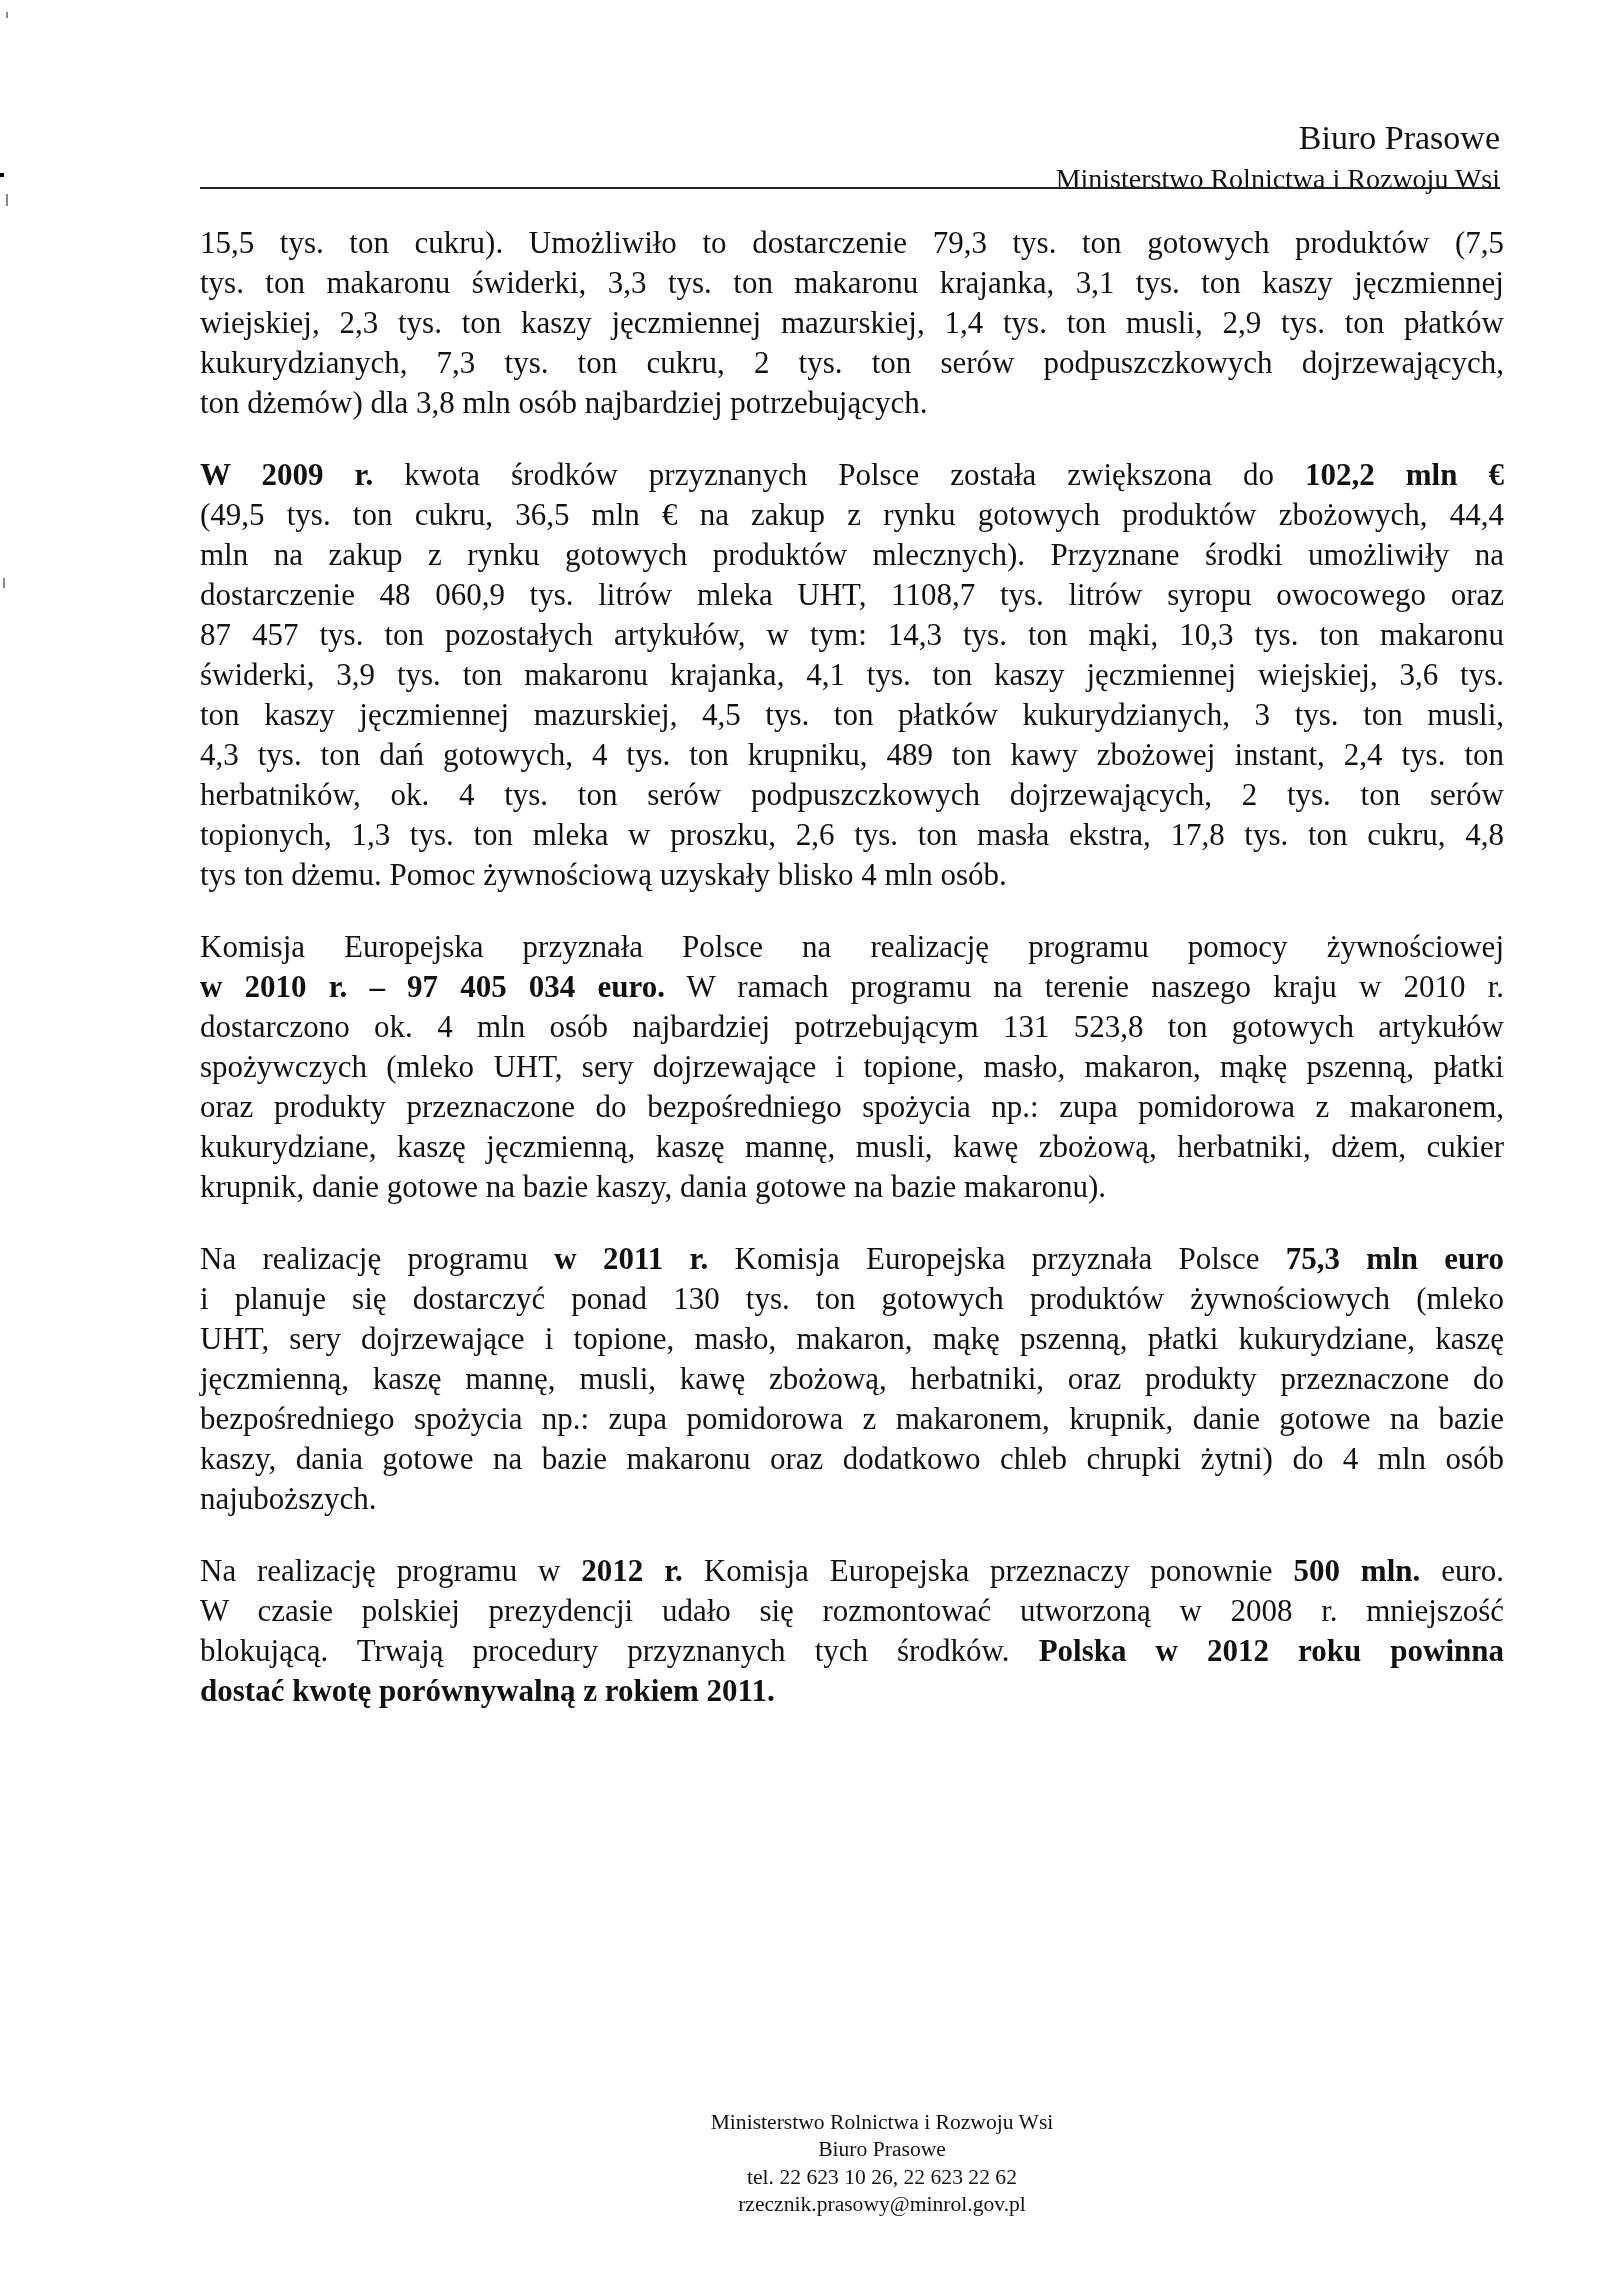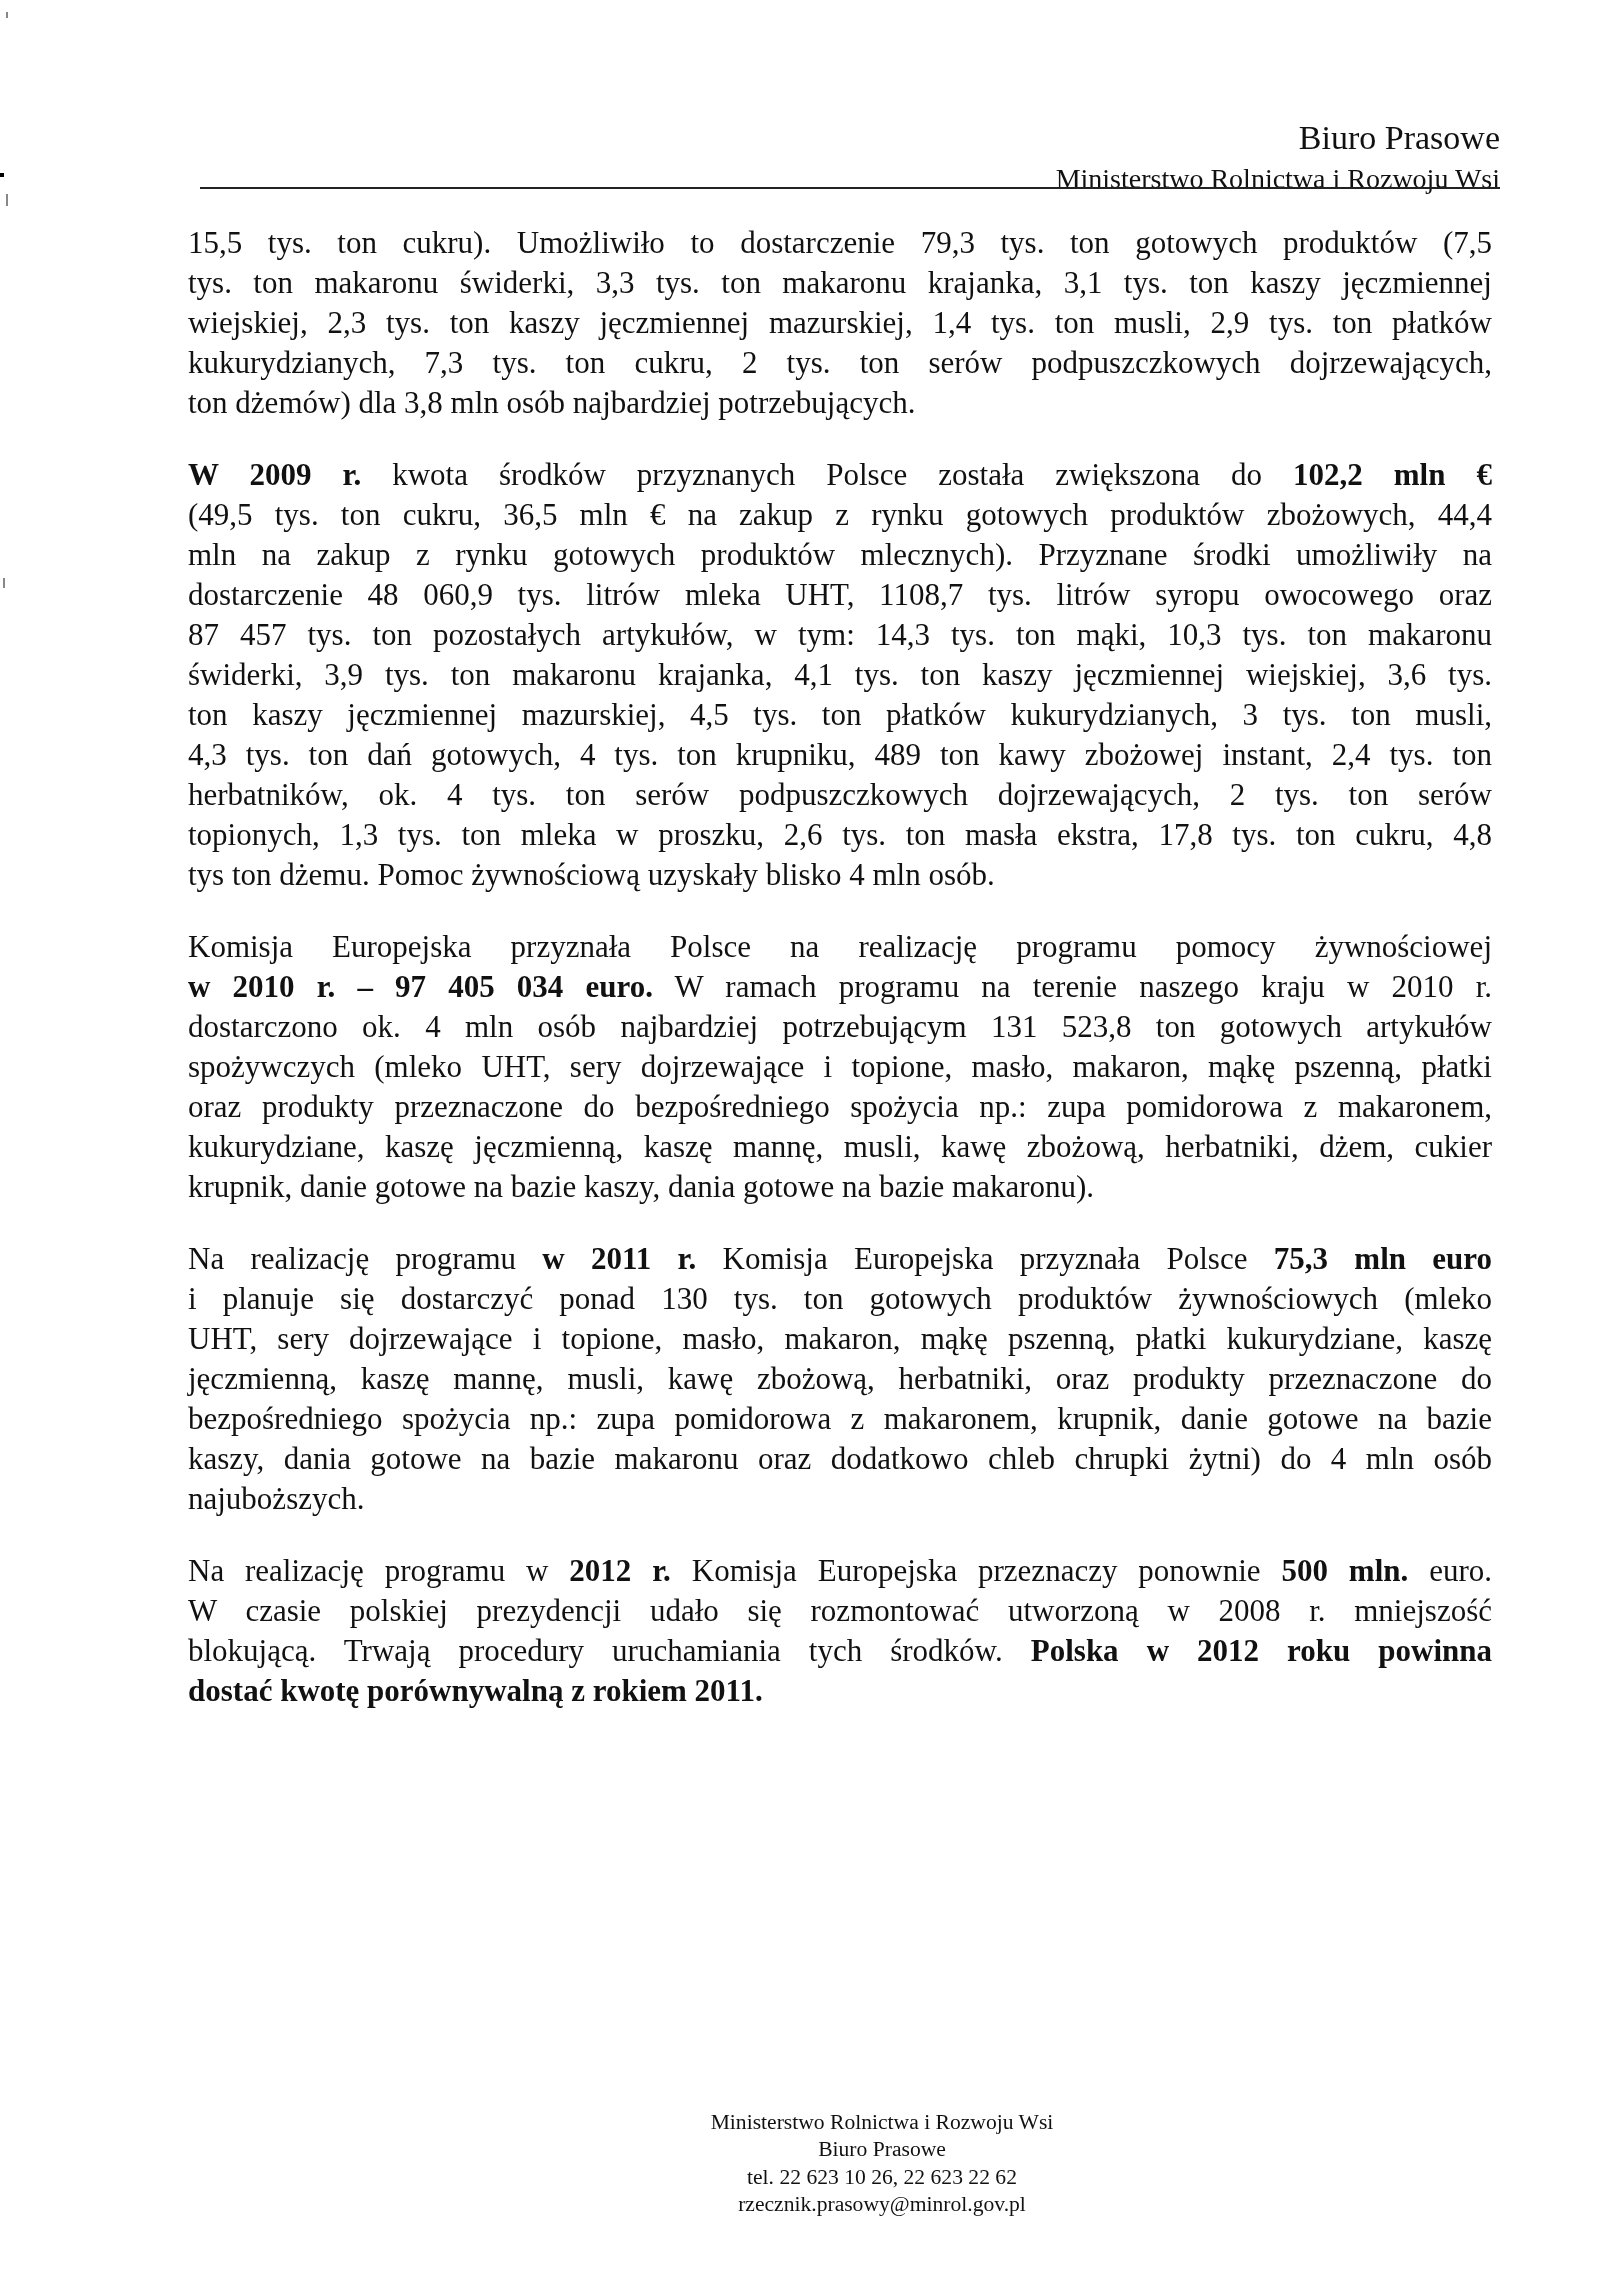--- a/index.html
+++ b/index.html
@@ -2,21 +2,21 @@
 <html><head>
 <meta charset="utf-8">
 <style>
   html, body { margin: 0; padding: 0; background: #ffffff; }
   body { width: 1618px; height: 2289px; position: relative; overflow: hidden;
          font-family: "Liberation Serif", "DejaVu Serif", serif; color: #111; }
   .header { position: absolute; left: 200px; top: 116px; width: 1300px; text-align: right; }
   .header .h1 { font-size: 34px; line-height: 43px; }
   .header .h2 { font-size: 28px; line-height: 39px; }
   .rule { position: absolute; left: 200px; top: 187px; width: 1300px; height: 2px; background: #222; }
-  .body { position: absolute; left: 188px; top: 223px; width: 1304px; font-size: 31px; line-height: 40px; }
+  .body { position: absolute; left: 200px; top: 223px; width: 1304px; font-size: 31px; line-height: 40px; }
   .para { margin: 0 0 32px 0; }
   .line { display: block; text-align: justify; text-align-last: justify; white-space: nowrap; }
   .line.last { text-align-last: left; }
   b { font-weight: bold; }
   .footer { position: absolute; left: 588px; top: 2109px; width: 588px; text-align: center; font-size: 21.6px; line-height: 27.4px; }
   .scan-mark { position: absolute; left: 5.9px; width: 2px; background: #888; }
 </style>
 </head>
 <body>
 
@@ -66,21 +66,21 @@
     <span class="line">UHT, sery dojrzewające i topione, masło, makaron, mąkę pszenną, płatki kukurydziane, kaszę</span>
     <span class="line">jęczmienną, kaszę mannę, musli, kawę zbożową, herbatniki, oraz produkty przeznaczone do</span>
     <span class="line">bezpośredniego spożycia np.: zupa pomidorowa z makaronem, krupnik, danie gotowe na bazie</span>
     <span class="line">kaszy, dania gotowe na bazie makaronu oraz dodatkowo chleb chrupki żytni) do 4 mln osób</span>
     <span class="line last">najuboższych.</span>
   </div>
 
   <div class="para">
     <span class="line"><span>Na realizację programu w </span><b>2012 r.</b><span> Komisja Europejska przeznaczy ponownie </span><b>500 mln.</b><span> euro.</span></span>
     <span class="line">W czasie polskiej prezydencji udało się rozmontować utworzoną w 2008 r. mniejszość</span>
-    <span class="line"><span>blokującą. Trwają procedury uruchamiania tych środków. </span><b>Polska w 2012 roku powinna</b></span>
+    <span class="line"><span>blokującą. Trwają procedury przyznanych tych środków. </span><b>Polska w 2012 roku powinna</b></span>
     <span class="line last"><b>dostać kwotę porównywalną z rokiem 2011.</b></span>
   </div>
 </div>
 
 <div class="footer">
   <div>Ministerstwo Rolnictwa i Rozwoju Wsi</div>
   <div>Biuro Prasowe</div>
   <div>tel. 22 623 10 26, 22 623 22 62</div>
   <div>rzecznik.prasowy@minrol.gov.pl</div>
 </div>

